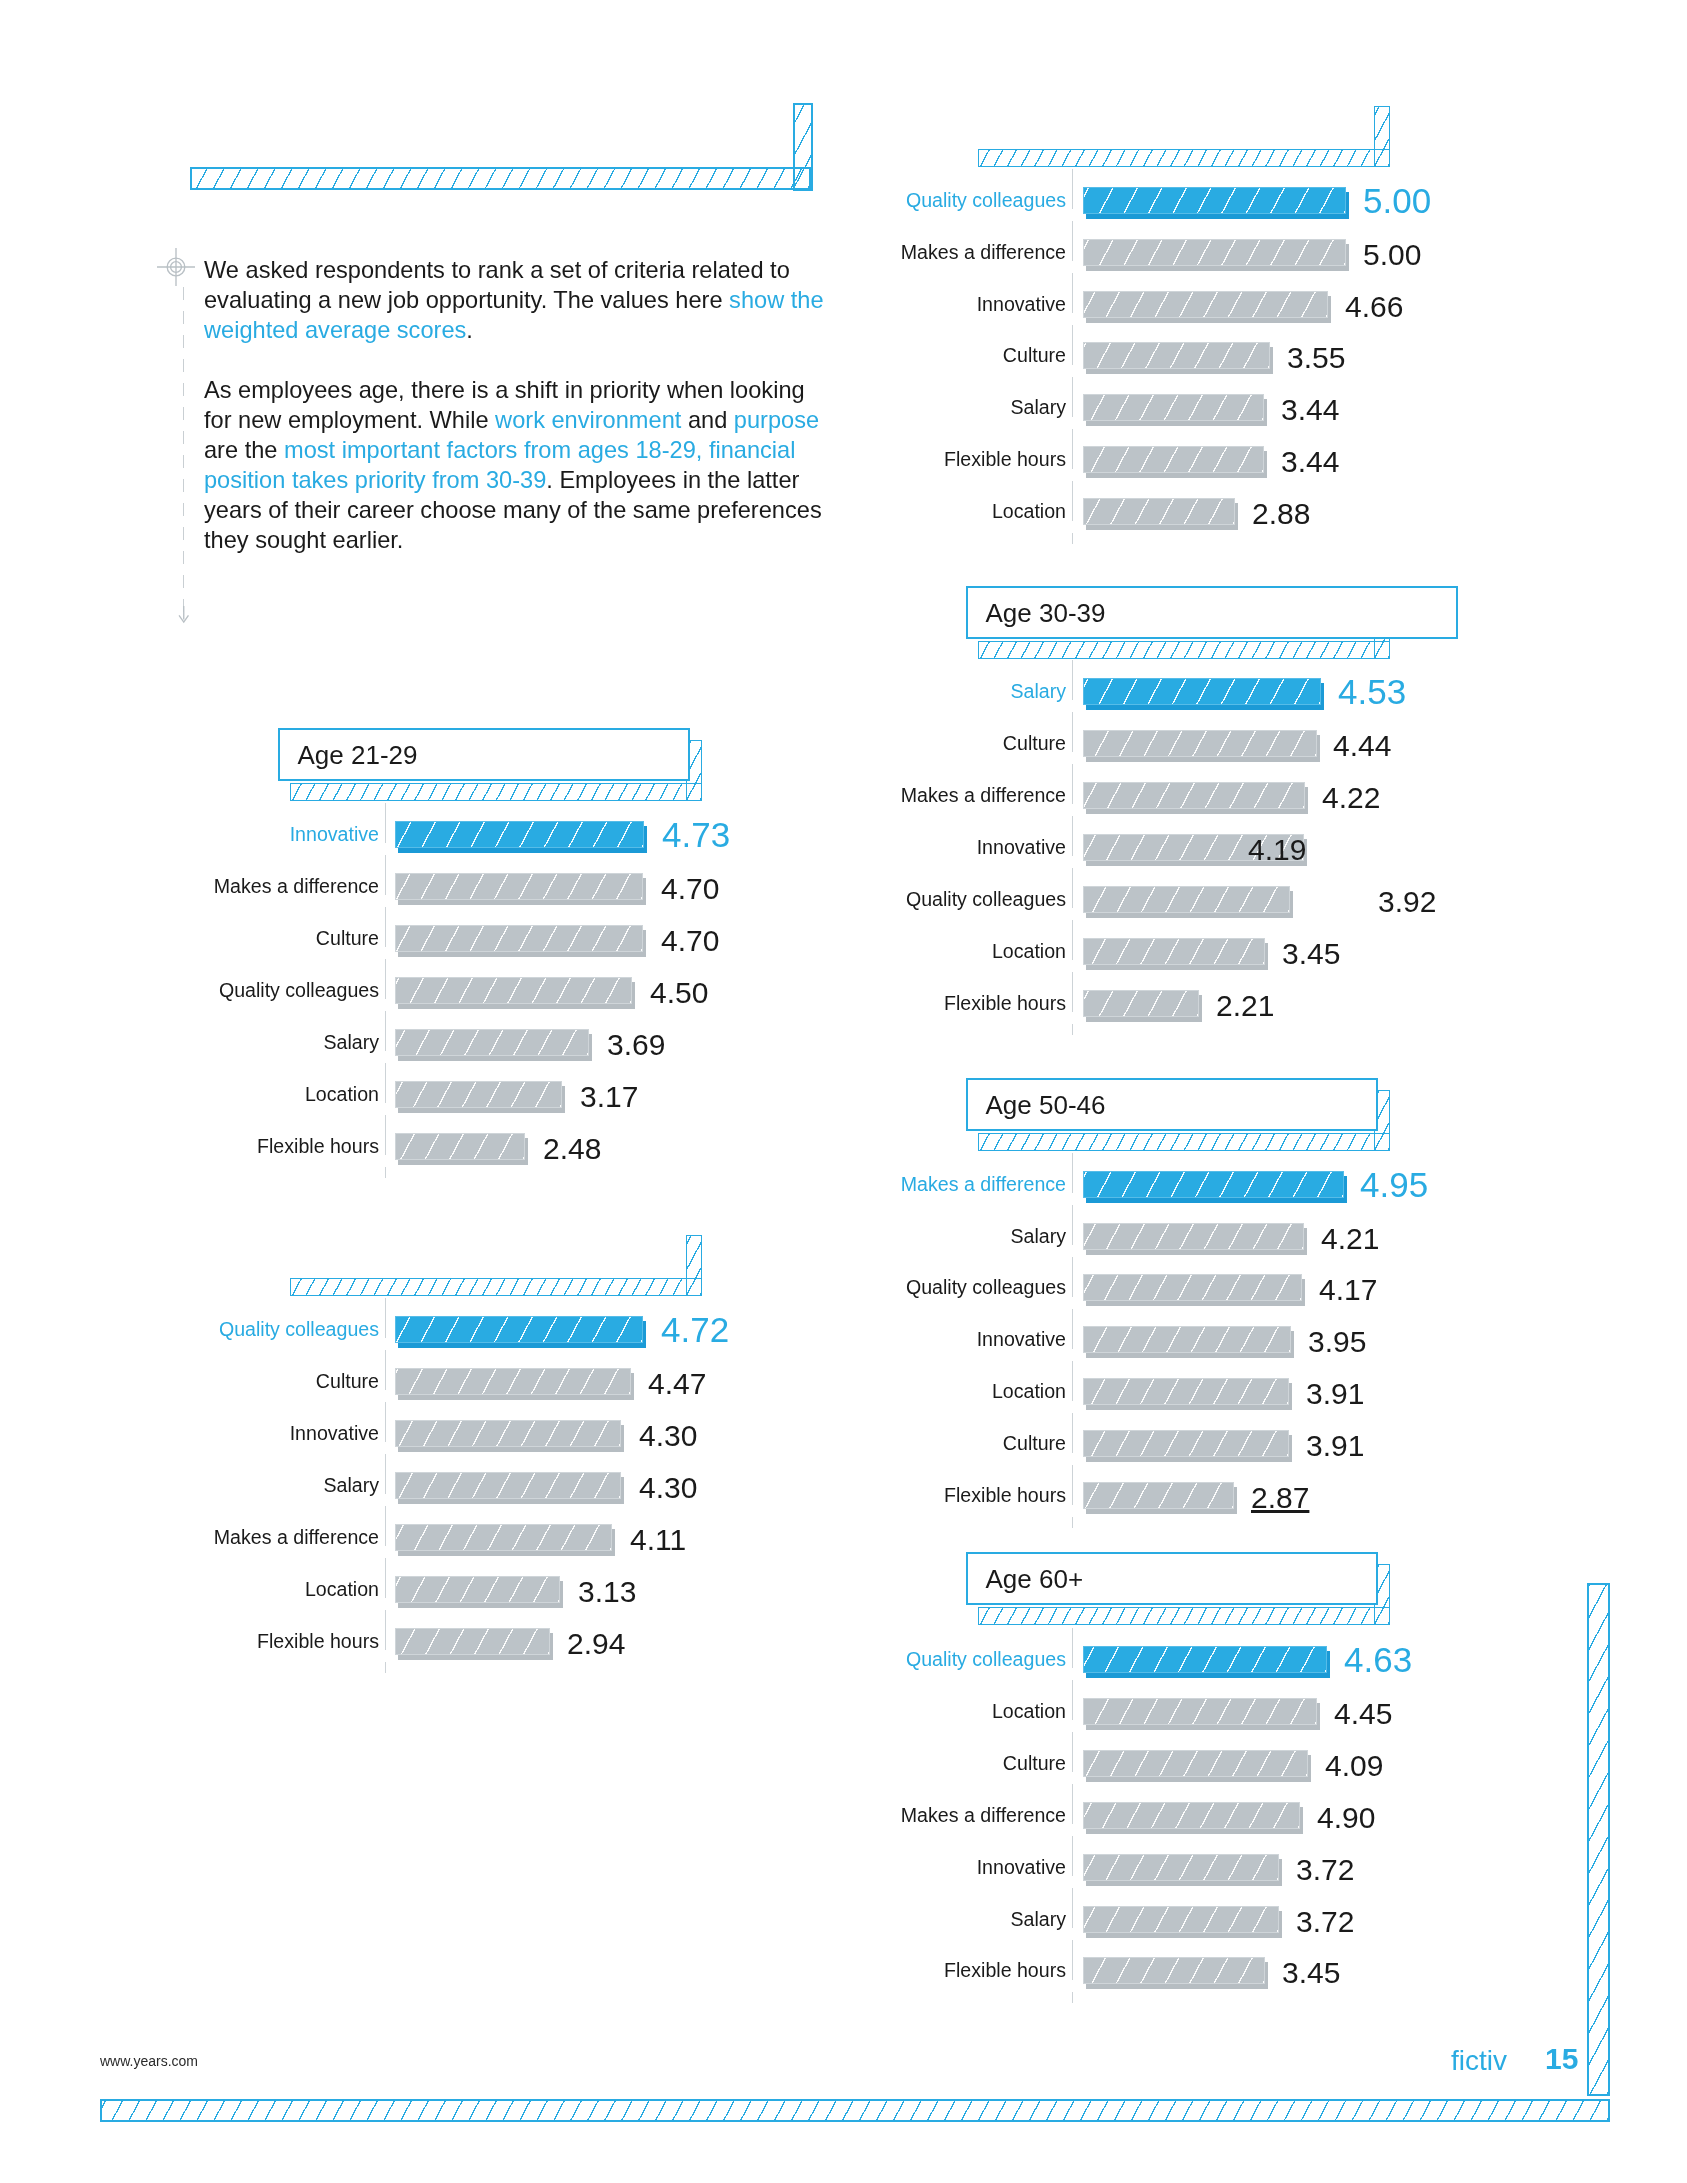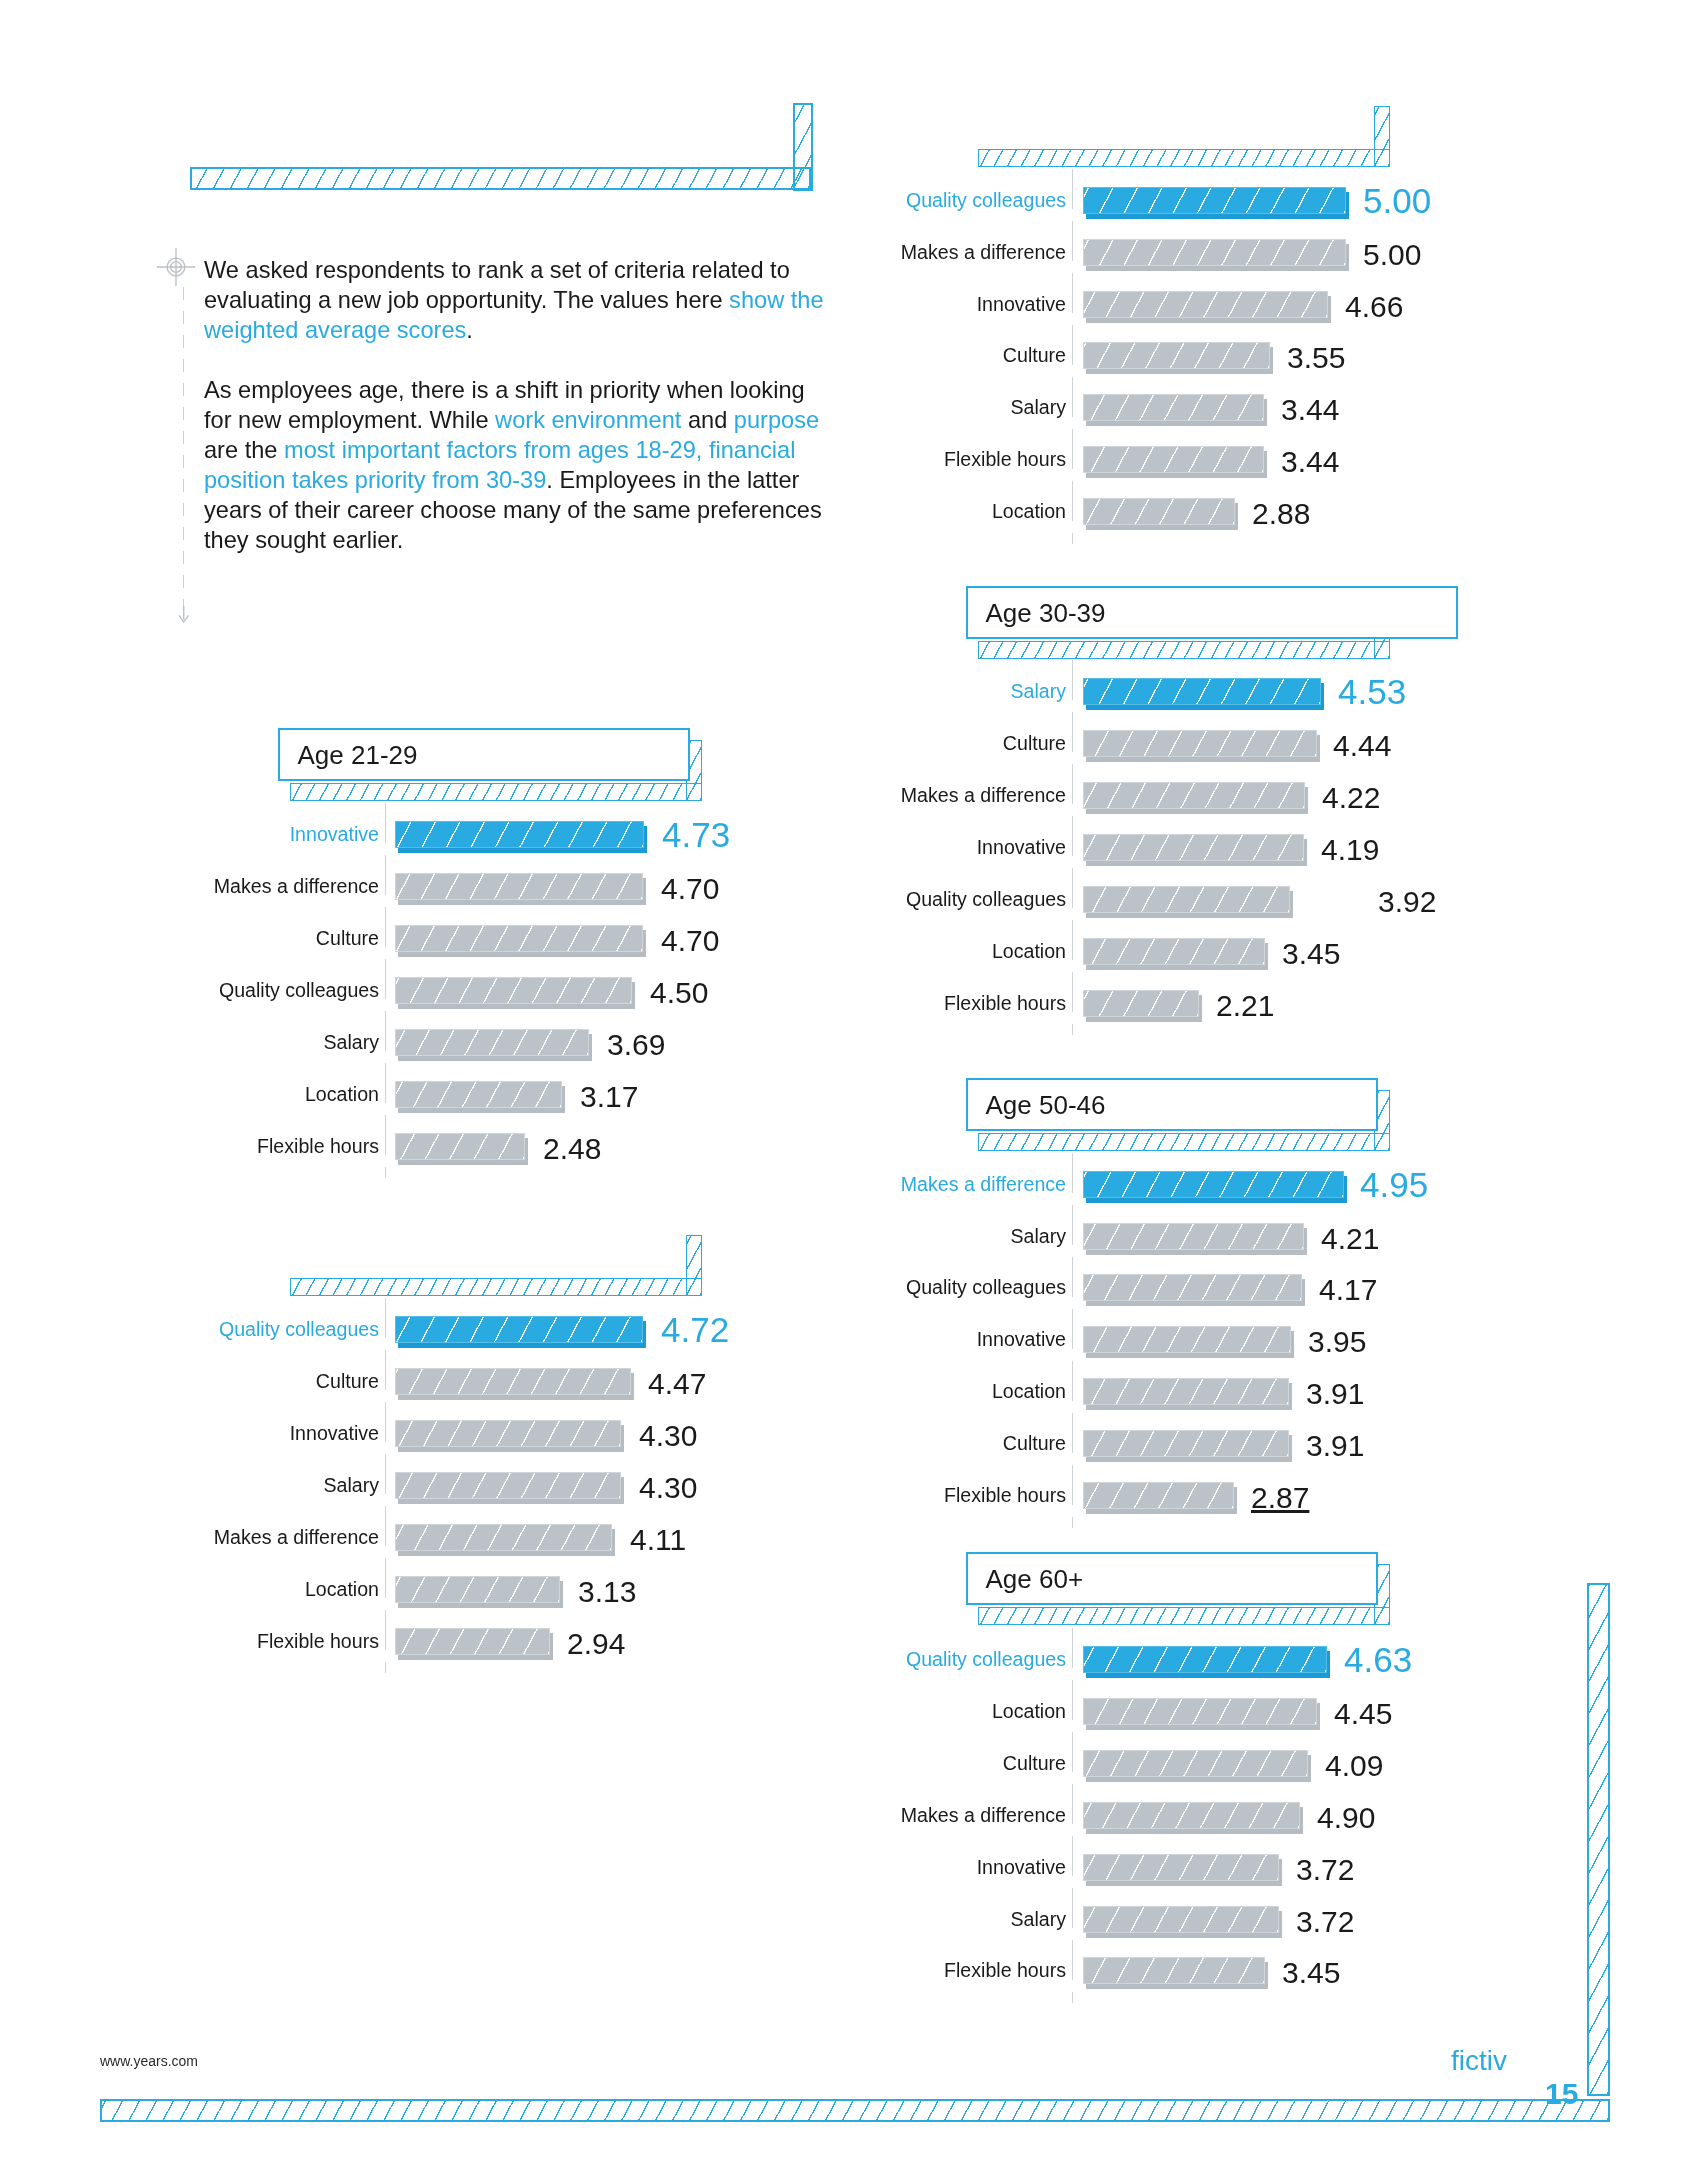--- a/index.html
+++ b/index.html
@@ -93,21 +93,21 @@
     border:0.7px solid #cfd5d9;box-sizing:border-box;
   }
   .bar-value{
     font-size:30px;color:#1a1a1a;line-height:1;white-space:nowrap;
     margin-left:8px;font-weight:300;
   }
 
   
   .foot-url{position:absolute;left:100px;top:2053px;font-size:14px;color:#2a2a2a;}
   .foot-brand{position:absolute;left:1451px;top:2045px;font-size:28px;color:#29ABE2;}
-  .foot-page{position:absolute;left:1545px;top:2042px;font-size:30px;color:#29ABE2;font-weight:bold;margin-top:35px;}
+  .foot-page{position:absolute;left:1545px;top:2042px;font-size:30px;color:#29ABE2;font-weight:bold;}
 </style>
 </head>
 <body>
 
 <div class="frame-right"></div>
 <div class="frame-bottom"></div>
 
 <svg class="reg-mark" viewBox="0 0 56 56">
   <circle cx="28" cy="28" r="13" fill="none" stroke="#b9c0c5" stroke-width="2"></circle>
   <circle cx="28" cy="28" r="8" fill="none" stroke="#b9c0c5" stroke-width="2"></circle>
@@ -292,21 +292,21 @@
         <div class="bar" style="width:222px;"></div>
       </div>
       <div class="bar-value" style="position:absolute;left:1314px;top:4px;">4.22</div>
     </div>
     <div style="position: absolute; left: 0px; top: 831px; width: 1687px; height: 52px;">
       <div class="row-label" style="position:absolute;left:0;width:1066px;top:6.7px;">Innovative</div>
       <div class="bar-wrap" style="position:absolute;left:1083px;top:2.7px;width:221px;">
         <div class="bar-shadow" style="width:221px;"></div>
         <div class="bar" style="width:221px;"></div>
       </div>
-      <div class="bar-value" style="position:absolute;left:1313px;top:4px;">4.19</div>
+      <div class="bar-value" style="position:absolute;left:1240px;top:4px;">4.19</div>
     </div>
     <div style="position: absolute; left: 0px; top: 883px; width: 1687px; height: 52px;">
       <div class="row-label" style="position:absolute;left:0;width:1066px;top:6.7px;">Quality colleagues</div>
       <div class="bar-wrap" style="position:absolute;left:1083px;top:2.7px;width:207px;">
         <div class="bar-shadow" style="width:207px;"></div>
         <div class="bar" style="width:207px;"></div>
       </div>
       <div class="bar-value" style="position:absolute;left:1370px;top:4px;">3.92</div>
     </div>
     <div style="position: absolute; left: 0px; top: 935px; width: 1687px; height: 52px;">

